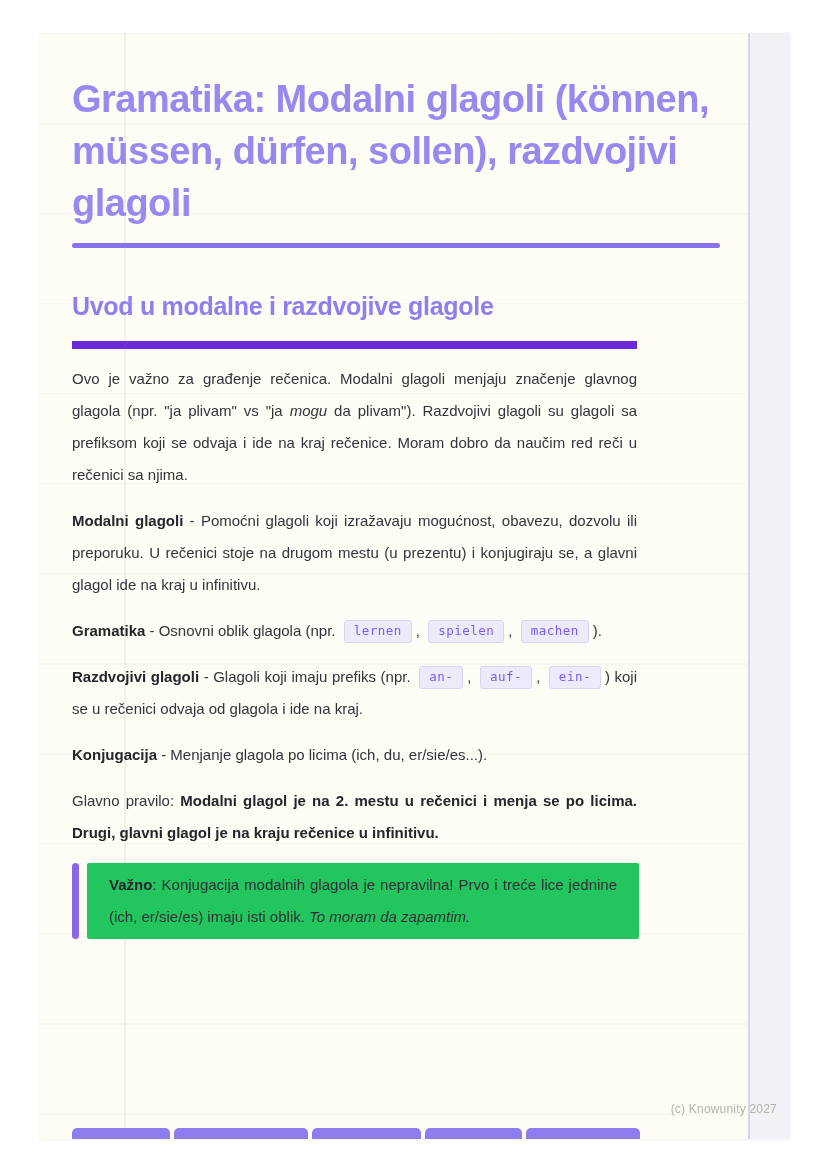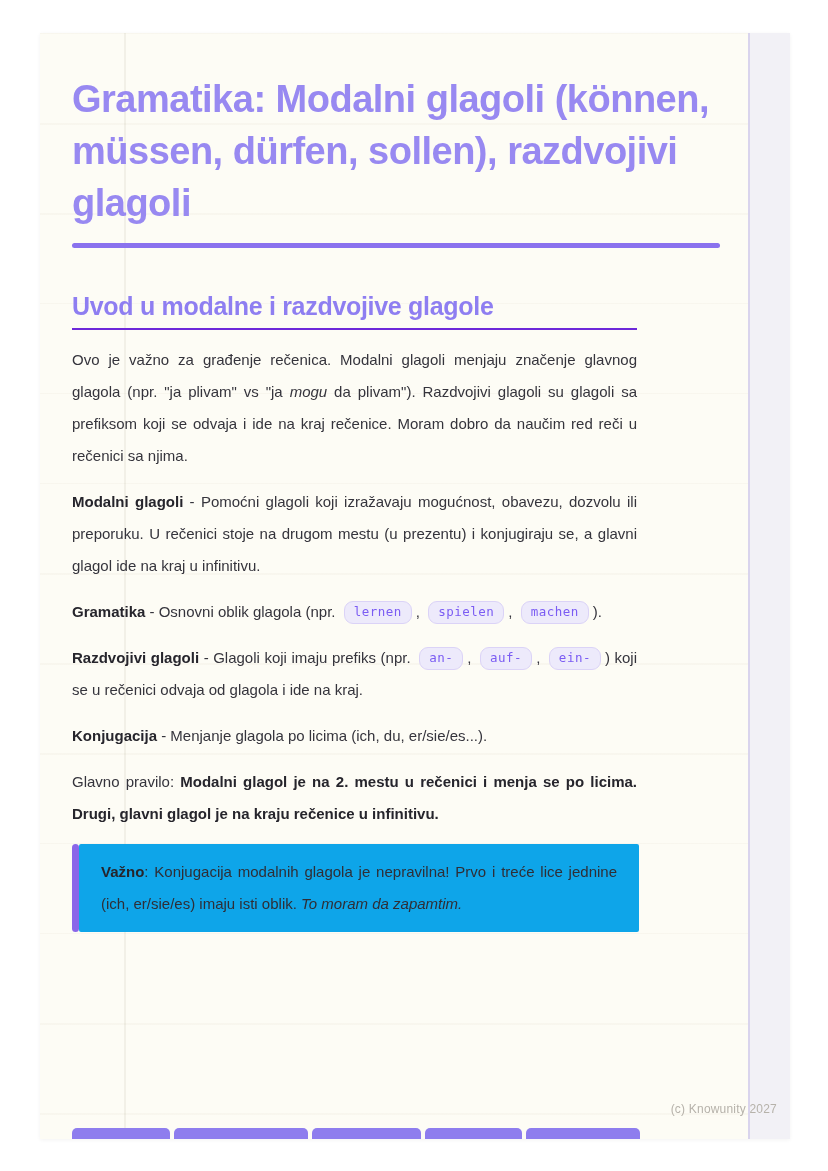--- a/index.html
+++ b/index.html
@@ -35,46 +35,46 @@
     font-size:38px;line-height:52px;font-weight:700;
     letter-spacing:-0.5px;color:#9889f1;
   }
   .title-rule{
     margin-top:14px;width:648px;height:5px;border-radius:3px;
     background:#8a72ee;
   }
   h2{
     margin:44px 0 0;font-size:25px;line-height:32px;font-weight:700;
     letter-spacing:-0.3px;color:#8e7ef1;
-    padding-bottom:6px;border-bottom:2px solid #6d28d9;
+    padding-bottom:19px;border-bottom:8px solid #6d28d9;
   }
   section > h2:first-child{margin-top:42px;}
   .para{
     margin:14px 0 0;font-size:15px;line-height:32px;color:#35343c;
     text-align:justify;
   }
   .run-b{font-weight:700;color:#26252c;}
   .run-i{font-style:italic;}
   .chip{
     display:inline-block;
     font-family:"DejaVu Sans Mono","Liberation Mono",monospace;
     font-size:12.5px;line-height:1.25;letter-spacing:0.5px;
     color:#7b5cf3;background:#edeafb;border:1px solid #dbd3f7;
-    border-radius:9px;padding:2px 9px 3px;margin:0 4px;
+    border-radius:3px;padding:2px 9px 3px;margin:0 4px;
     vertical-align:1px;
   }
   .callout{
     margin-top:14px;display:flex;align-items:stretch;width:567px;
   }
   .callout-bar{
     flex:0 0 7px;border-radius:4px;background:#8a66e9;
   }
   .callout-body{
-    flex:1;background:#0ea5e9;border-radius:2px;
-    padding:12px 22px;margin-left:0;
+    flex:1;background:#22c55e;border-radius:2px;
+    padding:6px 22px;margin-left:8px;
   }
   .callout-text{
     margin:0;font-size:15px;line-height:32px;color:#2f2e36;
     text-align:justify;
   }
   .watermark{
     position:absolute;top:1069px;right:13px;
     font-size:12px;color:#b6b2aa;letter-spacing:0.2px;
   }
   .table-preview{

